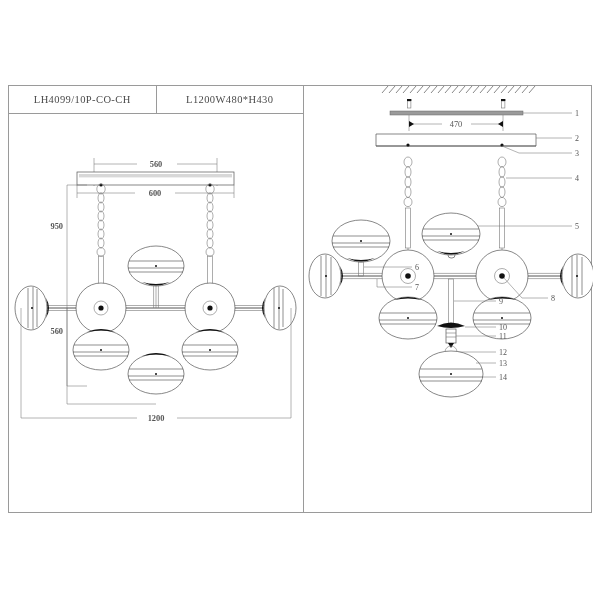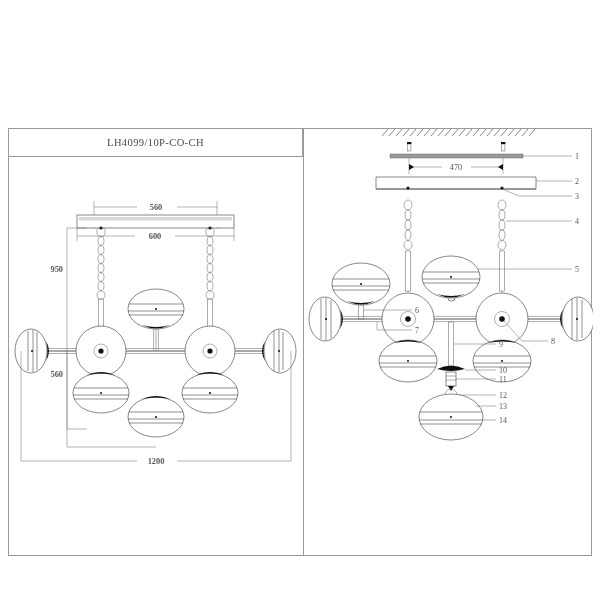--- a/index.html
+++ b/index.html
@@ -1,19 +1,19 @@
 <!DOCTYPE html>
 <html><head>
 <meta charset="utf-8">
 <style>
   html,body{margin:0;padding:0;background:#ffffff;}
   body{width:600px;height:600px;position:relative;overflow:hidden;
        font-family:"Liberation Serif",serif;color:#4a4a4a;}
   .sheet{position:absolute;left:8px;top:85px;width:584px;height:428px;
-         border:1px solid #9a9a9a;box-sizing:border-box;margin-top:43px;}
+         border:1px solid #9a9a9a;box-sizing:border-box;}
   .vdiv{position:absolute;left:294px;top:0;width:1px;height:100%;background:#9a9a9a;}
   
   .tb{position:absolute;left:0;top:0;width:294px;height:28px;
       border-bottom:1px solid #9a9a9a;box-sizing:border-box;display:flex;}
   .tb-cell{flex:1;display:flex;align-items:center;justify-content:center;
            font-size:10.5px;letter-spacing:.4px;color:#4a4a4a;white-space:nowrap;}
   .tb-cell.first{border-right:1px solid #9a9a9a;}
   .panel{position:absolute;top:0;height:100%;}
   .panel.left{left:0;width:294px;font-weight:bold;}
   .panel.right{left:295px;width:289px;}
@@ -31,20 +31,23 @@
 </head>
 <body>
 
 <div class="sheet">
 
   <div class="vdiv"></div>
 
   <div class="tb">
     <div class="tb-cell first">
       <span>LH4099/10P-CO-CH</span>
+    </div>
+    <div class="tb-cell">
+      <span>L1200W480*H430</span>
     </div>
   </div>
 
   <div class="panel left">
     <svg width="294" height="428" viewBox="0 0 294 428">
 
       <g>
         <line class="dim" x1="85" y1="72" x2="85" y2="100"></line>
         <line class="dim" x1="208" y1="72" x2="208" y2="100"></line>
         <line class="dim" x1="85" y1="78" x2="128" y2="78"></line>

